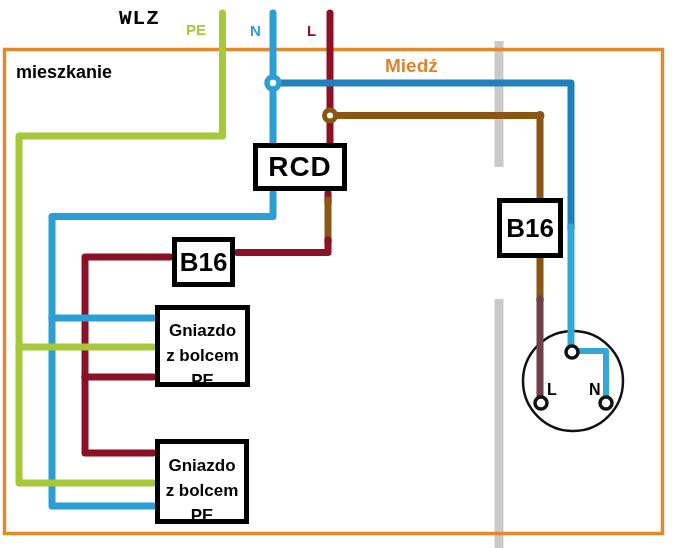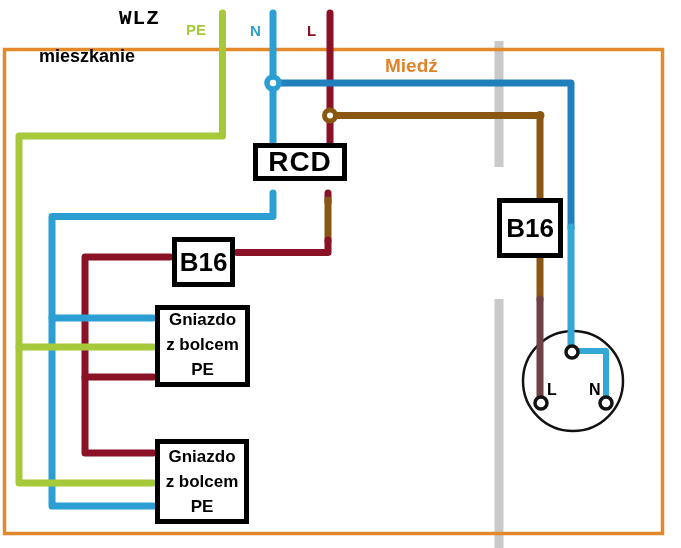--- a/index.html
+++ b/index.html
@@ -4,21 +4,21 @@
 <style>
   html,body{margin:0;padding:0;background:#fff;}
   #stage{position:relative;width:681px;height:548px;background:#ffffff;overflow:hidden;
          font-family:"Liberation Sans",sans-serif;}
   #wires{position:absolute;left:0;top:0;z-index:1;}
   .lbl{position:absolute;z-index:3;font-weight:bold;white-space:nowrap;}
   .box{position:absolute;z-index:2;background:#fff;border:5px solid #000;
        display:flex;align-items:center;justify-content:center;
        font-weight:bold;color:#000;box-sizing:border-box;text-align:center;}
   .breaker{font-size:26px;}
-  .socketbox{font-size:17px;line-height:25px;padding-top:18px;align-items:flex-end;}
+  .socketbox{font-size:17px;line-height:25px;padding-top:18px;}
   .stroke-pe{stroke:var(--pe-green);}
   .stroke-n{stroke:var(--n-blue);}
   .stroke-ndark{stroke:var(--blue-dark);}
   .stroke-nlight{stroke:var(--blue-light);}
   .stroke-l{stroke:var(--l-maroon);}
   .stroke-cu{stroke:var(--copper-brown);}
   .stroke-dull{stroke:var(--brown-maroon);}
   .wire{fill:none;stroke-width:7;stroke-linecap:round;stroke-linejoin:round;}
   .thin{stroke-width:6;}
 </style>
@@ -63,24 +63,24 @@
 
     <circle cx="572" cy="352" r="6" fill="#fff" stroke="var(--box-black)" stroke-width="3.5"></circle>
     <circle cx="541" cy="403" r="6" fill="#fff" stroke="var(--box-black)" stroke-width="3.5"></circle>
     <circle cx="606" cy="403" r="6" fill="#fff" stroke="var(--box-black)" stroke-width="3.5"></circle>
   </svg>
 
   <div class="lbl" style="left:119px;top:7px;font-size:21px;color:#000;letter-spacing:1px;font-family:Liberation Mono, monospace;">WLZ</div>
   <div class="lbl" style="left:186px;top:21px;font-size:15px;color:var(--pe-green);">PE</div>
   <div class="lbl" style="left:250px;top:22px;font-size:15px;color:var(--n-blue);">N</div>
   <div class="lbl" style="left:307px;top:22px;font-size:15px;color:var(--l-maroon);">L</div>
-  <div class="lbl" style="left:16px;top:46px;font-size:18px;color:#000;margin-left:23px;">mieszkanie</div>
+  <div class="lbl" style="left:16px;top:62px;font-size:18px;color:#000;">mieszkanie</div>
   <div class="lbl" style="left:385px;top:55px;font-size:19px;color:var(--copper-text-orange);">Miedź</div>
 
-  <div class="box" style="left:253px;top:143px;width:94px;height:38px;font-size:28px;letter-spacing:1px;">
+  <div class="box" style="left:253px;top:143px;width:94px;height:48px;font-size:28px;letter-spacing:1px;">
     <span>RCD</span>
   </div>
 
   <div class="box breaker" style="left:172px;top:237px;width:63px;height:50px;">
     <span>B16</span>
   </div>
 
   <div class="box breaker" style="left:497px;top:198px;width:66px;height:60px;">
     <span>B16</span>
   </div>

